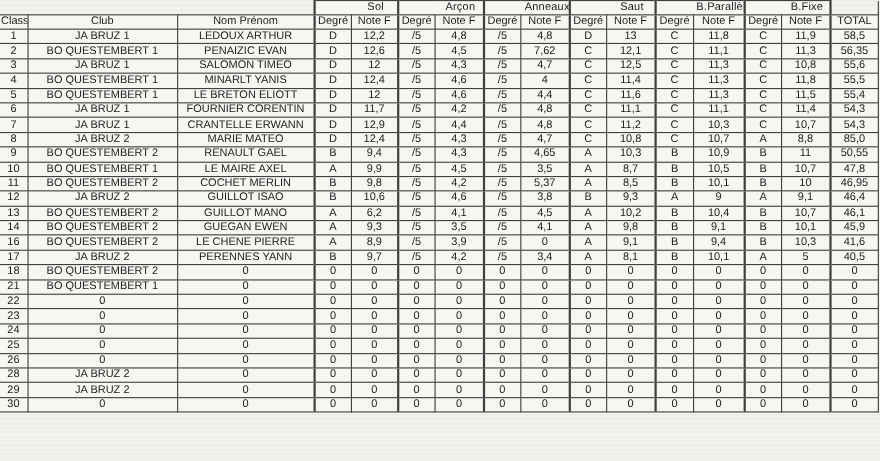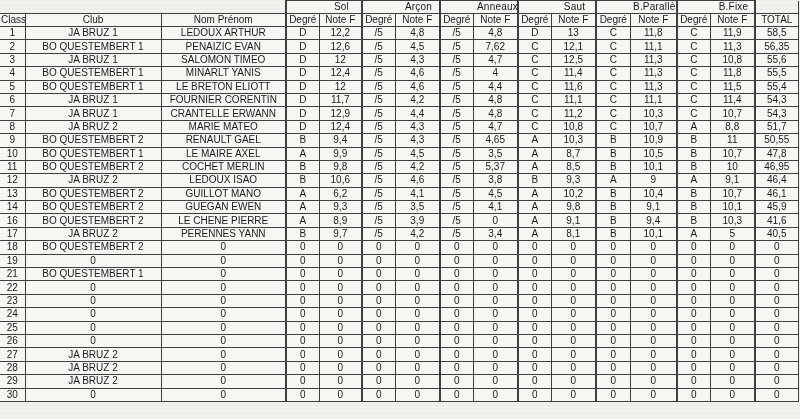--- a/index.html
+++ b/index.html
@@ -251,21 +251,21 @@
           <td class="c5 g-start">/5</td>
           <td class="c6">4,3</td>
           <td class="c7 g-start">/5</td>
           <td class="c8">4,7</td>
           <td class="c9 g-start">C</td>
           <td class="c10">10,8</td>
           <td class="c11 g-start">C</td>
           <td class="c12">10,7</td>
           <td class="c13 g-start">A</td>
           <td class="c14">8,8</td>
-          <td class="c15 g-start">51,7</td>
+          <td class="c15 g-start">85,0</td>
         </tr>
         <tr>
           <td class="c0">9</td>
           <td class="c1">BO QUESTEMBERT 2</td>
           <td class="c2">RENAULT GAEL</td>
           <td class="c3 g-start">B</td>
           <td class="c4">9,4</td>
           <td class="c5 g-start">/5</td>
           <td class="c6">4,3</td>
           <td class="c7 g-start">/5</td>
@@ -310,21 +310,21 @@
           <td class="c10">8,5</td>
           <td class="c11 g-start">B</td>
           <td class="c12">10,1</td>
           <td class="c13 g-start">B</td>
           <td class="c14">10</td>
           <td class="c15 g-start">46,95</td>
         </tr>
         <tr>
           <td class="c0">12</td>
           <td class="c1">JA BRUZ 2</td>
-          <td class="c2">LEDOUX ISAO</td>
+          <td class="c2">GUILLOT ISAO</td>
           <td class="c3 g-start">B</td>
           <td class="c4">10,6</td>
           <td class="c5 g-start">/5</td>
           <td class="c6">4,6</td>
           <td class="c7 g-start">/5</td>
           <td class="c8">3,8</td>
           <td class="c9 g-start">B</td>
           <td class="c10">9,3</td>
           <td class="c11 g-start">A</td>
           <td class="c12">9</td>
@@ -416,38 +416,20 @@
           <td class="c8">0</td>
           <td class="c9 g-start">0</td>
           <td class="c10">0</td>
           <td class="c11 g-start">0</td>
           <td class="c12">0</td>
           <td class="c13 g-start">0</td>
           <td class="c14">0</td>
           <td class="c15 g-start">0</td>
         </tr>
         <tr>
-          <td class="c0">19</td>
-          <td class="c1">0</td>
-          <td class="c2">0</td>
-          <td class="c3 g-start">0</td>
-          <td class="c4">0</td>
-          <td class="c5 g-start">0</td>
-          <td class="c6">0</td>
-          <td class="c7 g-start">0</td>
-          <td class="c8">0</td>
-          <td class="c9 g-start">0</td>
-          <td class="c10">0</td>
-          <td class="c11 g-start">0</td>
-          <td class="c12">0</td>
-          <td class="c13 g-start">0</td>
-          <td class="c14">0</td>
-          <td class="c15 g-start">0</td>
-        </tr>
-        <tr>
           <td class="c0">21</td>
           <td class="c1">BO QUESTEMBERT 1</td>
           <td class="c2">0</td>
           <td class="c3 g-start">0</td>
           <td class="c4">0</td>
           <td class="c5 g-start">0</td>
           <td class="c6">0</td>
           <td class="c7 g-start">0</td>
           <td class="c8">0</td>
           <td class="c9 g-start">0</td>
@@ -526,38 +508,20 @@
           <td class="c10">0</td>
           <td class="c11 g-start">0</td>
           <td class="c12">0</td>
           <td class="c13 g-start">0</td>
           <td class="c14">0</td>
           <td class="c15 g-start">0</td>
         </tr>
         <tr>
           <td class="c0">26</td>
           <td class="c1">0</td>
-          <td class="c2">0</td>
-          <td class="c3 g-start">0</td>
-          <td class="c4">0</td>
-          <td class="c5 g-start">0</td>
-          <td class="c6">0</td>
-          <td class="c7 g-start">0</td>
-          <td class="c8">0</td>
-          <td class="c9 g-start">0</td>
-          <td class="c10">0</td>
-          <td class="c11 g-start">0</td>
-          <td class="c12">0</td>
-          <td class="c13 g-start">0</td>
-          <td class="c14">0</td>
-          <td class="c15 g-start">0</td>
-        </tr>
-        <tr>
-          <td class="c0">27</td>
-          <td class="c1">JA BRUZ 2</td>
           <td class="c2">0</td>
           <td class="c3 g-start">0</td>
           <td class="c4">0</td>
           <td class="c5 g-start">0</td>
           <td class="c6">0</td>
           <td class="c7 g-start">0</td>
           <td class="c8">0</td>
           <td class="c9 g-start">0</td>
           <td class="c10">0</td>
           <td class="c11 g-start">0</td>

